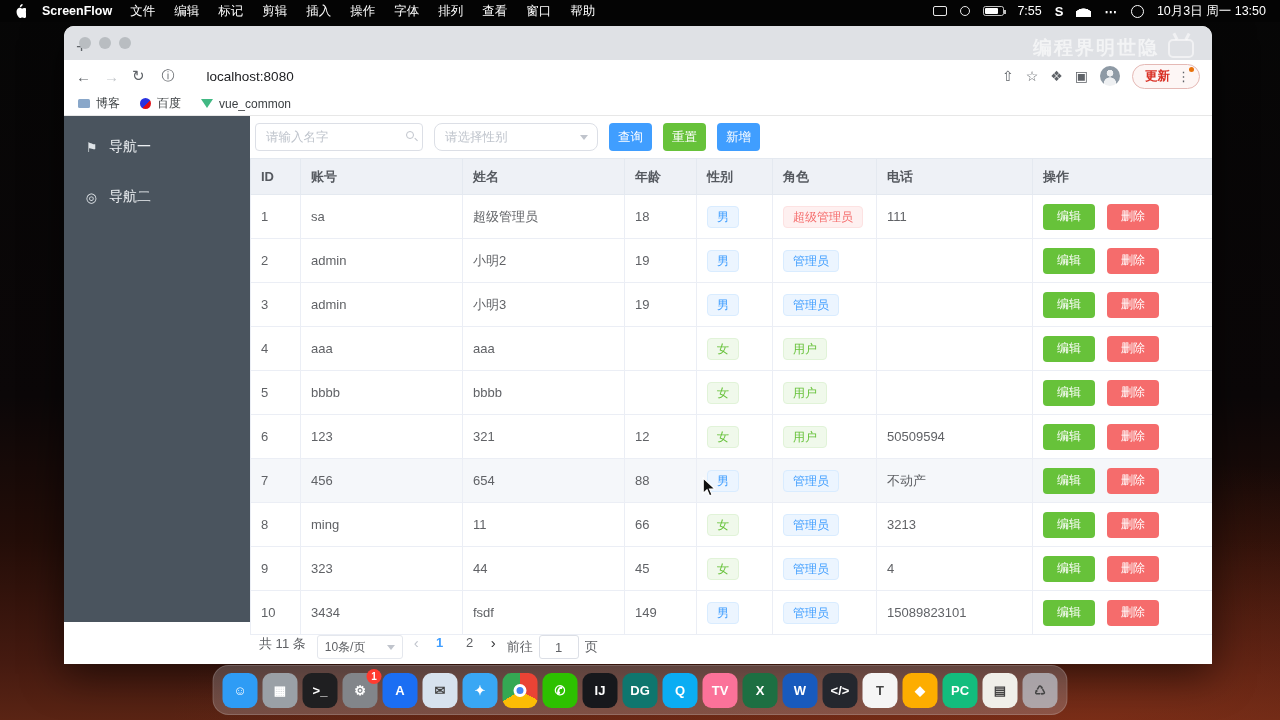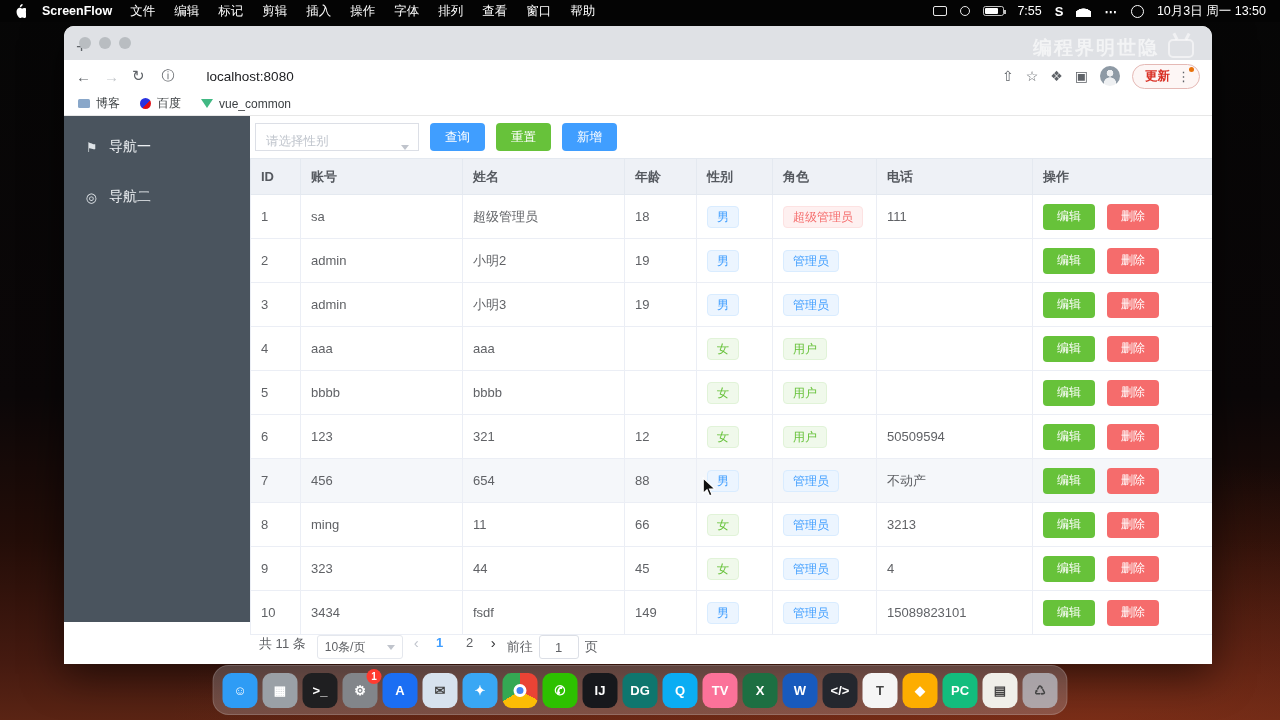--- a/index.html
+++ b/index.html
@@ -71,23 +71,23 @@
   .nav-item{height:50px;display:flex;align-items:center;gap:10px;padding-left:20px;color:#eceff2;font-size:14px;cursor:default;}
   .nav-icon{font-size:13px;color:#dfe4e8;width:15px;text-align:center;}
   .main{flex:1;display:flex;flex-direction:column;}
 
   .toolbar{display:flex;align-items:center;gap:11px;padding:7px 5px;height:42px;}
   .input-wrap{position:relative;}
   .name-input{width:168px;height:28px;border:1px solid #dcdfe6;border-radius:4px;padding:0 26px 0 10px;font-size:12.5px;color:#606266;font-family:inherit;outline:none;}
   .name-input::placeholder{color:#bfc4cc;}
   .search-glass{position:absolute;right:9px;top:8px;width:8px;height:8px;border:1.4px solid #c0c4cc;border-radius:50%;}
   .search-glass::after{content:"";position:absolute;left:7px;top:7px;width:4px;height:1.4px;background:#c0c4cc;transform:rotate(45deg);}
-  .select-box{width:164px;height:28px;border:1px solid #dcdfe6;border-radius:0;display:flex;align-items:flex-end;justify-content:space-between;padding:0 9px 0 10px;font-size:12.5px;color:#bfc4cc;background:#fff;}
+  .select-box{width:164px;height:28px;border:1px solid #dcdfe6;border-radius:8px;display:flex;align-items:center;justify-content:space-between;padding:0 9px 0 10px;font-size:12.5px;color:#bfc4cc;background:#fff;}
   .caret{width:0;height:0;border-left:4.5px solid transparent;border-right:4.5px solid transparent;border-top:5px solid #c0c4cc;}
-  .btn{height:28px;padding:0 15px;border:none;border-radius:4px;color:#fff;font-size:12.5px;font-family:inherit;cursor:pointer;}
+  .btn{height:28px;padding:0 9px;border:none;border-radius:4px;color:#fff;font-size:12.5px;font-family:inherit;cursor:pointer;}
   .btn-primary{background:#409eff;}
   .btn-success{background:#67c23a;}
 
   table{width:100%;border-collapse:collapse;table-layout:fixed;font-size:13px;color:#606266;}
   th{background:#eef1f6;color:#55595f;font-weight:bold;text-align:left;height:36px;padding:0 10px;border:1px solid #e4e9f0;font-size:13px;}
   td{height:44px;padding:0 10px;border:1px solid #ebeef5;background:#fff;overflow:hidden;white-space:nowrap;}
   tr.hover td{background:#f5f7fa;}
   .col-0{width:50px;} .col-1{width:162px;} .col-2{width:162px;} .col-3{width:72px;}
   .col-4{width:76px;} .col-5{width:104px;} .col-6{width:156px;} .col-7{width:180px;}
   .tag{display:inline-block;height:22px;line-height:21px;padding:0 9px;border-radius:4px;font-size:12px;border:1px solid;}
@@ -223,20 +223,24 @@
           <span>导航一</span>
         </div>
         <div class="nav-item">
           <span class="nav-icon">◎</span>
           <span>导航二</span>
         </div>
       </aside>
     <div class="main">
 
       <div class="toolbar">
+        <span class="input-wrap">
+          <input class="name-input" type="text" placeholder="请输入名字" style="">
+          <span class="search-glass"></span>
+        </span>
         <div class="select-box">
           <span>请选择性别</span>
           <span class="caret"></span>
         </div>
         <button class="btn btn-primary">查询</button>
         <button class="btn btn-success">重置</button>
         <button class="btn btn-primary">新增</button>
       </div>
 
       <table>

